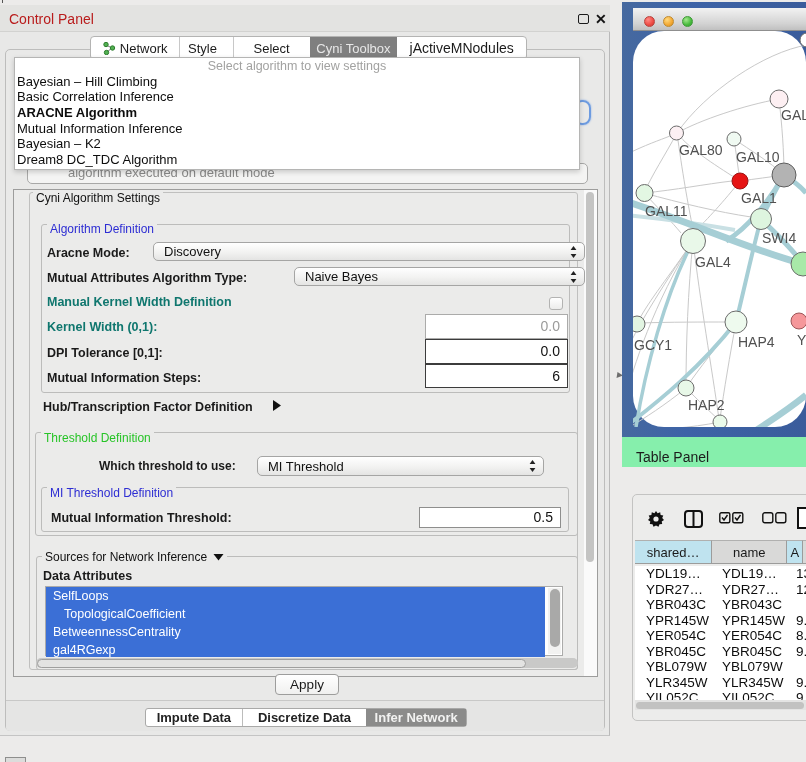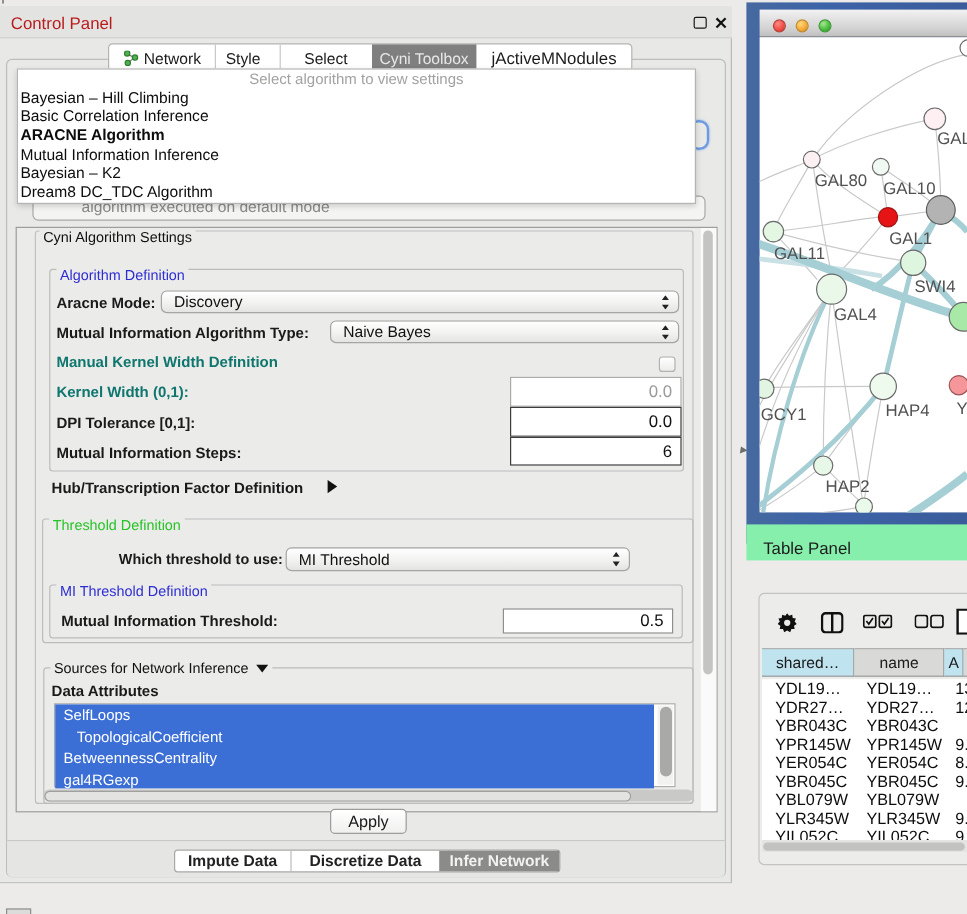--- a/index.html
+++ b/index.html
@@ -33,21 +33,21 @@
 #scrollarea { left:13px; top:184px; width:585px; height:488px;
   border:1px solid #9d9d9c; background:#ebebea; }
 
 .group { position:absolute; border:1px solid #bcbcbb; border-radius:3px; }
 .gtitle { position:absolute; top:-8px; background:#ebebea; padding:0 3px; font-size:12px; }
 .lbl { position:absolute; font-size:12.5px; font-weight:bold; color:#1a1a1a; white-space:nowrap; }
 .lblgrey { color:#0f766e; }
 
 .combo { position:absolute; background:linear-gradient(#ffffff,#f2f2f1 55%,#e4e4e3);
   border:1px solid #a5a5a4; border-radius:5px; font-size:13px; color:#111;
-  display:flex; align-items:center; }
+  display:flex; align-items:center;margin-left:19px; }
 .combo .cv { padding-left:10px; }
 .combo .arr { position:absolute; right:7px; top:0; height:100%; display:flex; flex-direction:column; justify-content:center; color:#222; }
 .combo .arr svg { display:block; }
 
 .tfield { position:absolute; background:#ffffff; border:1px solid #ababaa;
   font-size:14px; color:#111; text-align:right; padding-right:7px; }
 
 
 #vsb { left:584px; top:185px; width:13px; height:486px; background:#fafafa; }
 #vsbthumb { left:585.5px; top:187px; width:8px; height:370px; background:#c4c4c3; border-radius:4.5px; }
@@ -66,21 +66,21 @@
   border:1px solid #a9a9a8; border-radius:3px; display:flex; font-size:13px; font-weight:bold; color:#222; }
 #bottabs .seg { display:flex; align-items:center; justify-content:center; height:100%; }
 #bottabs .sep { width:1px; background:#bcbcbb; height:100%; }
 #seg-infer { background:#8b8b8a; color:#f2f2f1; }
 
 
 #netwin { left:622px; top:2px; width:184px; height:451px; background:linear-gradient(90deg,#46699f,#3d63a7 35%,#3a5c9b); border-bottom:1px solid #32508a; }
 #nettitle { left:11px; top:6px; width:173px; height:23px;
   background:linear-gradient(#f2f2f2,#d3d3d3 70%,#c0c0c0); border-bottom:1px solid #8f8f8f; }
 .tl { position:absolute; top:7.5px; width:11px; height:11px; border-radius:50%; }
-#netcanvas { left:11px; top:29px; width:173px; height:396px; background:#ffffff; }
+#netcanvas { left:11px; top:29px; width:173px; height:396px; background:#ffffff;border-radius:31px; }
 
 
 #tptitle { left:622px; top:437px; width:184px; height:30px; background:#86efac; }
 #tptitle .t { position:absolute; left:14px; top:12px; font-size:14px; color:#1c1c1c; }
 #tablewin { left:632px; top:494px; width:184px; height:227px; background:#ececeb;
   border:1px solid #c3c3c2; border-radius:5px; }
 #tblhead { position:absolute; left:2px; top:45px; width:182px; height:24px; display:flex; font-size:13px; color:#1a1a1a; }
 #tblhead .hc { border-right:1px solid #9c9c9b; border-top:1px solid #b0b0af; border-bottom:1px solid #9c9c9b; display:flex; align-items:center; justify-content:center;}
 #tblbody { position:absolute; left:2px; top:71px; width:182px; height:136px; background:#ffffff; overflow:hidden;
   font-size:13.5px; color:#0d0d0d; }
@@ -135,21 +135,21 @@
     <div class="combo" style="left:134px; top:237px; width:432px; height:19px;">
       <span class="cv">Discovery</span>
       <span class="arr">
           <svg width="7" height="12" viewBox="0 0 7 12">
             <path d="M3.5 0 L6.4 4 H0.6 Z" fill="#222"></path>
             <path d="M3.5 12 L6.4 8 H0.6 Z" fill="#222"></path>
           </svg>
         </span>
     </div>
 
-    <div class="lbl" style="left:47px; top:266px;">Mutual Information Algorithm Type:</div>
+    <div class="lbl" style="left:47px; top:266px;">Mutual Attributes Algorithm Type:</div>
     <div class="combo" style="left:275px; top:262px; width:291px; height:19px;">
       <span class="cv">Naive Bayes</span>
       <span class="arr">
           <svg width="7" height="12" viewBox="0 0 7 12">
             <path d="M3.5 0 L6.4 4 H0.6 Z" fill="#222"></path>
             <path d="M3.5 12 L6.4 8 H0.6 Z" fill="#222"></path>
           </svg>
         </span>
     </div>
 

